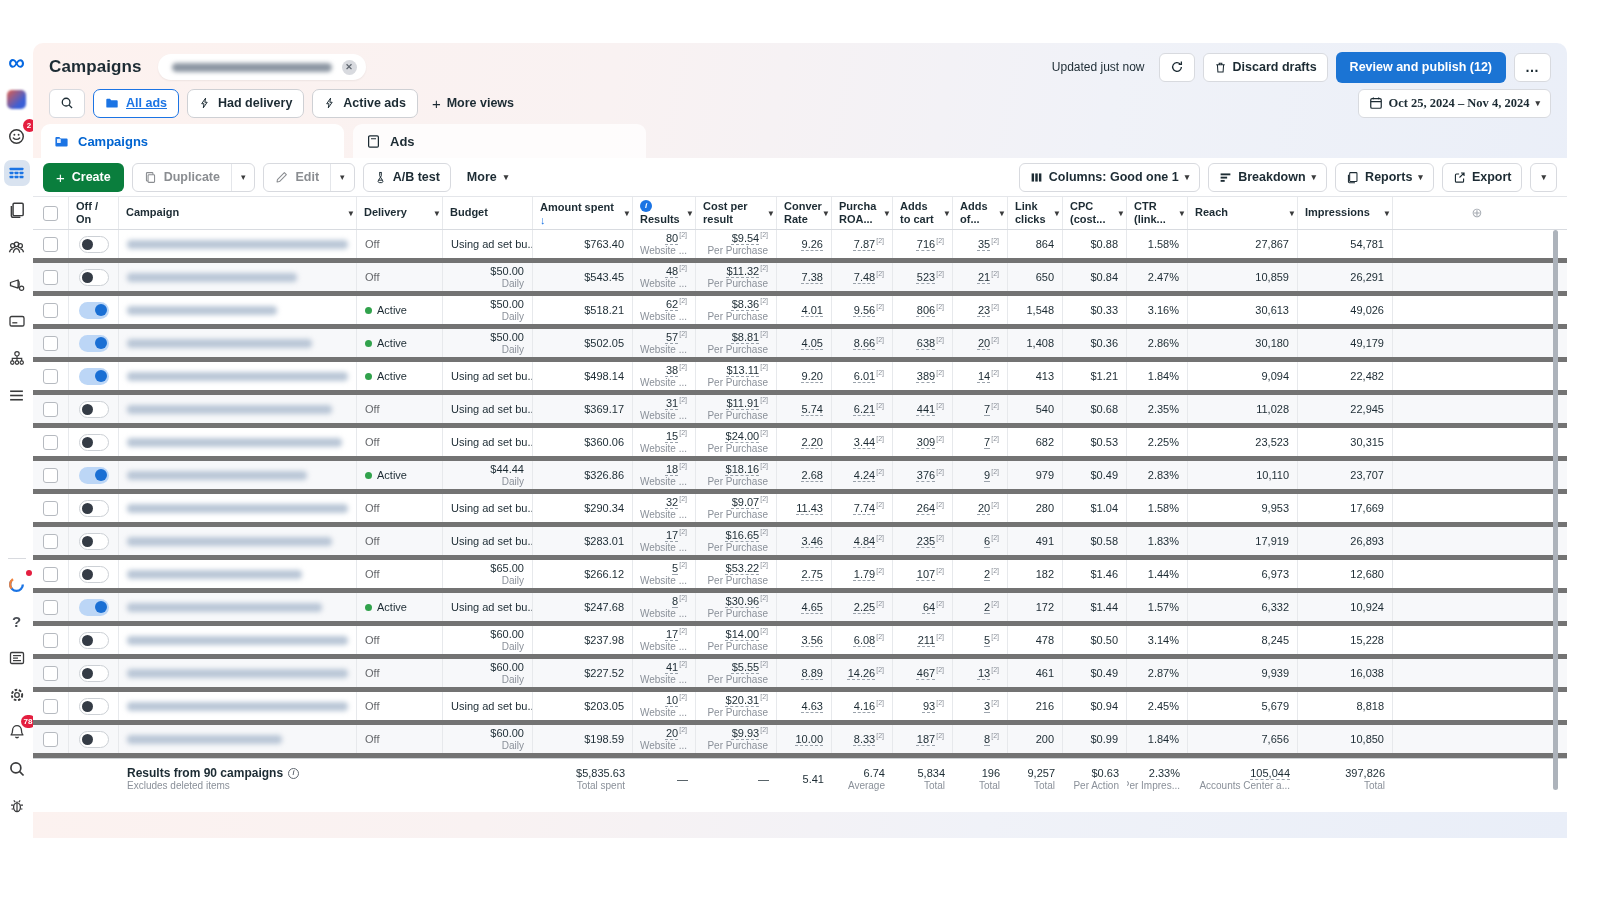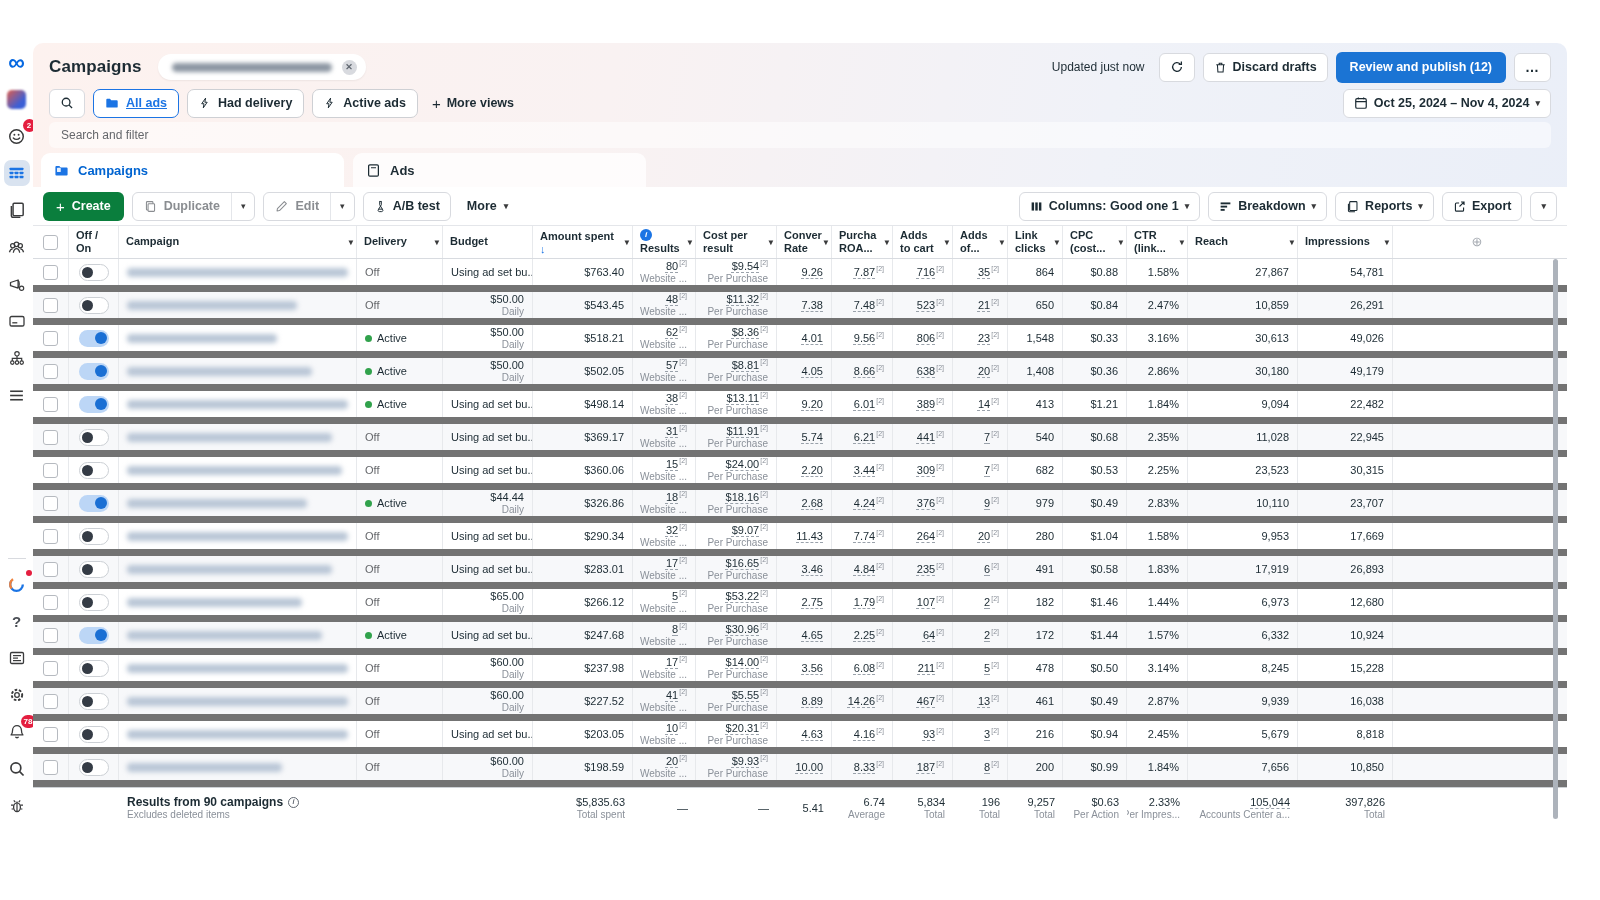--- a/index.html
+++ b/index.html
@@ -32,21 +32,21 @@
   .updated{font-size:12px;color:#1c2b33;margin-right:6px;}
   .wbtn{height:29px;background:#fff;border:1px solid #d8dadf;border-radius:6px;display:flex;align-items:center;justify-content:center;gap:6px;padding:0 10px;font-size:12.5px;font-weight:600;color:#1c2b33;}
   .btn-primary{background:#1b74d4;color:#fff;border:none;height:31px;border-radius:6px;display:flex;align-items:center;padding:0 14px;font-size:12.5px;font-weight:600;}
   .dots{font-size:14px;font-weight:700;letter-spacing:1px;}
   
   .filterbar{display:flex;align-items:center;height:34px;padding:2px 16px 0;gap:8px;}
   .chip{height:29px;background:#fff;border:1px solid #ced0d4;border-radius:7px;display:flex;align-items:center;gap:7px;padding:0 11px;font-size:12.5px;font-weight:600;color:#1c2b33;}
   .chip.blue{border:1px solid #1b74e4;color:#1b74e4;text-decoration:underline;}
   .moreviews{display:flex;align-items:center;gap:6px;font-size:12.5px;font-weight:600;padding:0 6px;}
   .plus-g{font-size:15px;font-weight:500;line-height:1;}
-  .datebtn{margin-left:auto;}
+  .datebtn{margin-left:auto;font-family:Liberation Serif, serif;}
   .caret-g{font-size:9px;color:#3a3b3c;}
   
   .searchrow{height:26px;margin:3px 16px 0;display:flex;align-items:center;padding:0 12px;
     background:rgba(255,255,255,.5);border-radius:6px;color:#65676b;font-size:12px;}
   
   .tabs{display:flex;gap:9px;padding:9px 8px 0;height:39px;align-items:flex-end;}
   .tab{height:34px;background:rgba(255,255,255,.78);border-radius:9px 9px 0 0;display:flex;align-items:center;gap:9px;
     padding:0 13px;font-size:13px;font-weight:700;color:#1c2b33;}
   .tab-camp{width:303px;background:#fff;color:#0064d1;}
   .tab-adsets{width:297px;}
@@ -65,21 +65,21 @@
   .thead,.trow,.tfoot{display:grid;grid-template-columns:var(--cols);}
   .thead{height:34px;border-top:1px solid #e4e6ea;border-bottom:1px solid #d8dbe0;background:#fff;}
   .th{position:relative;font-size:11px;font-weight:700;line-height:1.2;padding:3px 13px 3px 7px;
     border-right:1px solid #e7e9ec;display:flex;flex-direction:column;justify-content:center;align-items:flex-start;overflow:hidden;}
   .th:last-child{border-right:none;}
   .caret{position:absolute;right:3px;top:50%;transform:translateY(-50%);font-size:8.5px;color:#3a3b3c;}
   .sort-arrow{color:#1b74e4;font-size:11px;font-weight:700;line-height:10px;}
   .info-i{width:12px;height:12px;border-radius:50%;background:#1b74e4;color:#fff;font-size:8px;font-weight:700;
     display:inline-flex;align-items:center;justify-content:center;font-style:italic;margin-bottom:1px;}
   .addcol{margin:0 auto;color:#a5aab1;font-size:13px;font-weight:400;}
-  .trow{height:33px;border-bottom:7px solid #737373;background:#fff;}
+  .trow{height:33px;border-bottom:5px solid #737373;background:#fff;}
   .trow.alt{background:#f7f8fa;}
   .td{border-right:1px solid #e7e9ec;padding:2px 8px;font-size:11px;display:flex;flex-direction:column;justify-content:center;overflow:hidden;}
   .td:last-child{border-right:none;}
   .al-r{align-items:flex-end;text-align:right;}
   .l1{line-height:13px;white-space:nowrap;}
   .l2{line-height:12px;font-size:10px;color:#8a9099;white-space:nowrap;}
   .cb{width:15px;height:15px;border:1px solid #b6bac0;border-radius:3px;background:#fff;display:inline-block;flex:none;}
   .ctr-cell{flex-direction:row;align-items:center;justify-content:center;}
   .toggle{width:30px;height:17px;border-radius:10px;position:relative;display:inline-block;flex:none;}
   .toggle.off{background:#fff;border:1px solid #ccd0d5;}
@@ -284,23 +284,20 @@
           <rect x="2" y="3" width="12" height="11" rx="1.5" fill="none" stroke="#1c2b33" stroke-width="1.4"></rect>
           <line x1="2" y1="6.4" x2="14" y2="6.4" stroke="#1c2b33" stroke-width="1.4"></line>
           <line x1="5" y1="1.8" x2="5" y2="3.8" stroke="#1c2b33" stroke-width="1.4"></line>
           <line x1="11" y1="1.8" x2="11" y2="3.8" stroke="#1c2b33" stroke-width="1.4"></line>
         </svg>
       <span>Oct 25, 2024 – Nov 4, 2024</span>
       <span class="caret-g">▾</span>
     </div>
   </div>
 
-  <div class="searchrow">
-    <span>Search and filter</span>
-  </div>
 
   <div class="tabs">
     <div class="tab tab-camp">
       <svg width="15" height="15" viewBox="0 0 16 16">
           <path d="M1.5 4.2c0-.6.4-1 1-1h3.2l1.4 1.7h6.4c.6 0 1 .4 1 1v6.3c0 .6-.4 1-1 1h-11c-.6 0-1-.4-1-1z" fill="#1b74e4"></path>
           <rect x="3.2" y="5.1" width="4" height="4.6" rx=".7" fill="#e7f0fd"></rect>
         </svg>
       <span>Campaigns</span>
     </div>
     <div class="tab tab-ads">

